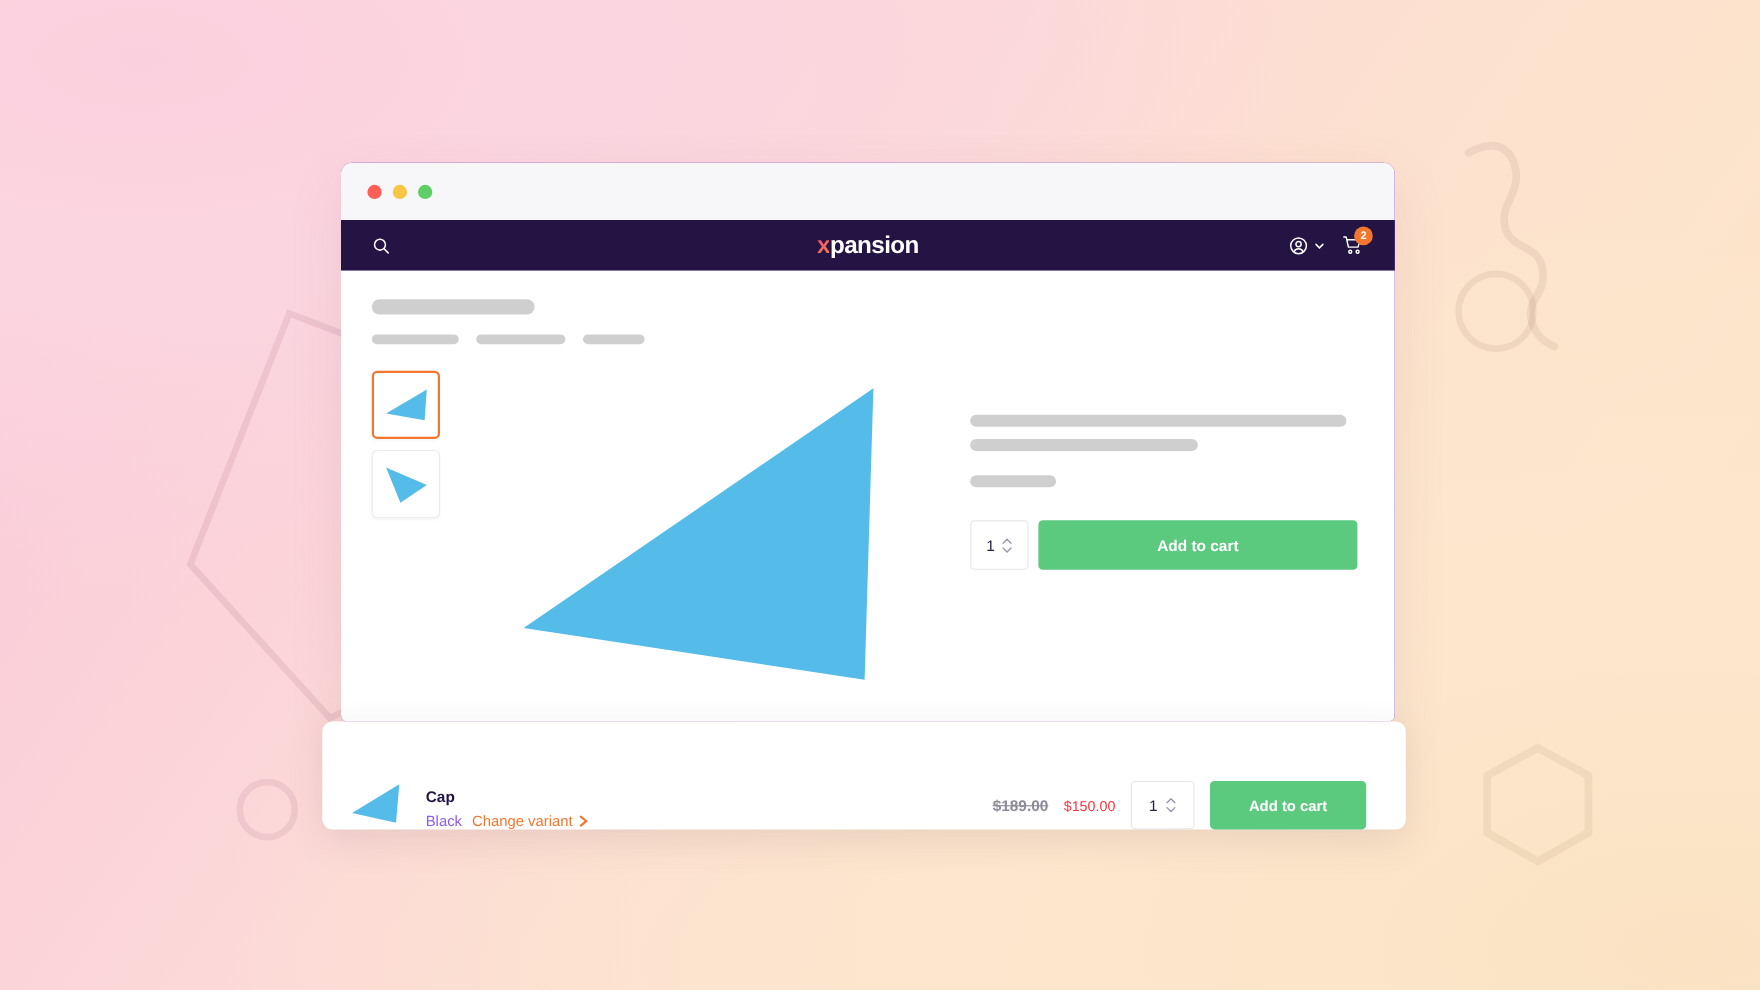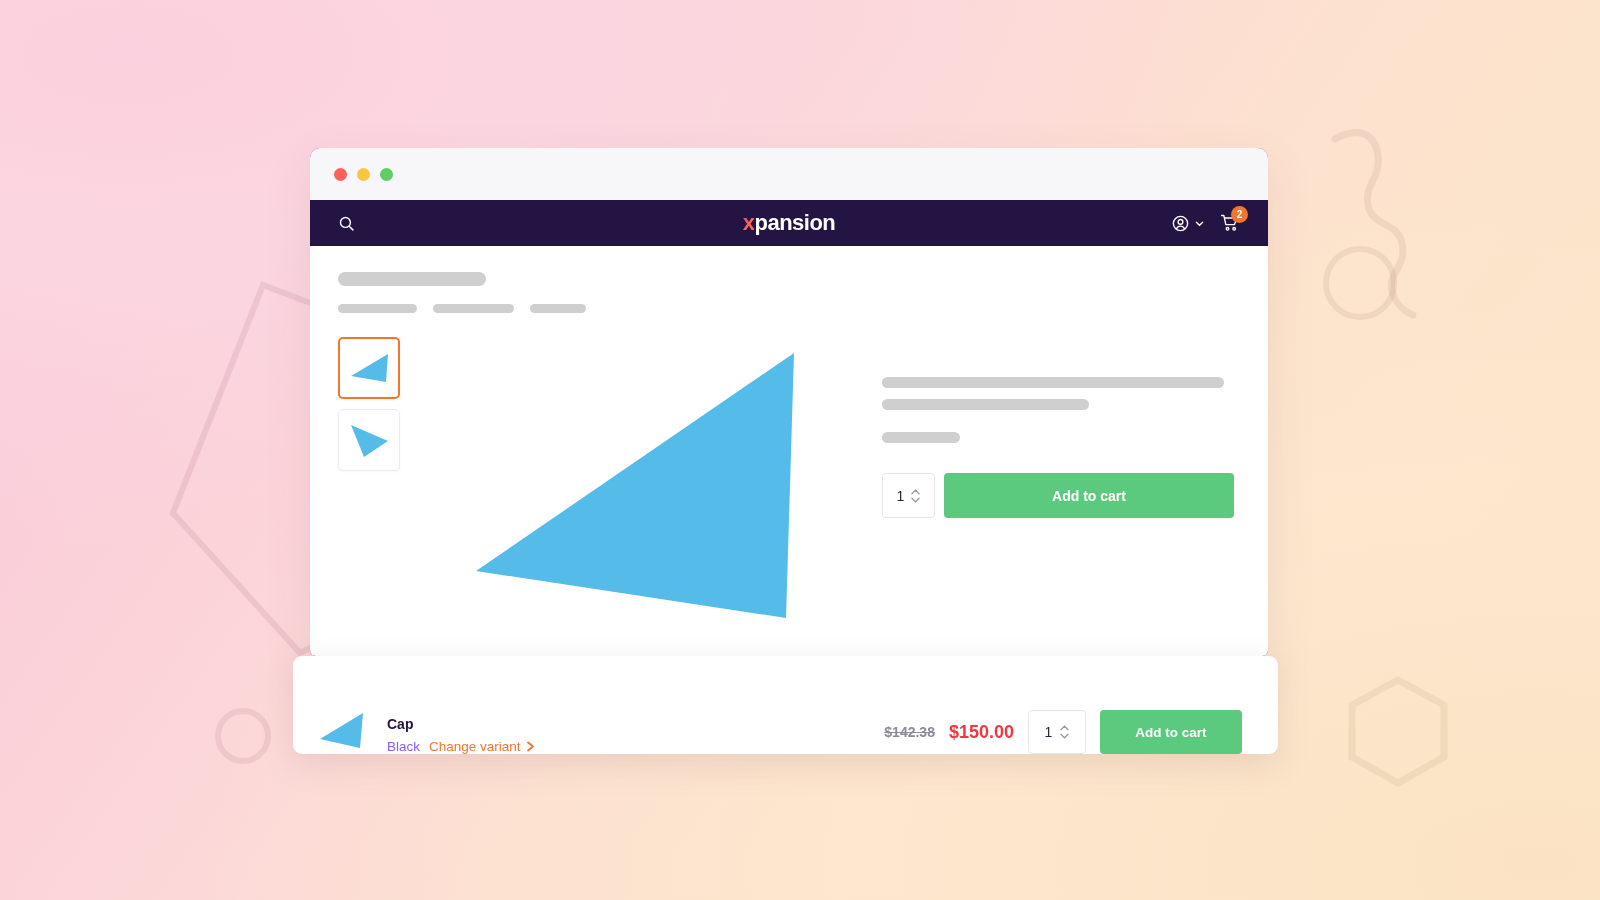--- a/index.html
+++ b/index.html
@@ -90,21 +90,21 @@
     display:flex; align-items:flex-end; padding:0 36px 0 22px; gap:18px;
   }
   .sticky-thumb { width:54px; height:46px; display:flex; align-items:center; justify-content:center; }
   .sticky-meta { display:flex; flex-direction:column; gap:7px; }
   .sticky-name { font-size:14px; font-weight:700; color:#231443; }
   .sticky-sub { display:flex; align-items:center; gap:9px; font-size:13.5px; }
   .variant { color:#8b5cf6; }
   .change { color:#f2762e; font-weight:400; cursor:pointer; }
   .sticky-right { margin-left:auto; display:flex; align-items:center; gap:14px; }
   .price-old { color:#8d8a99; text-decoration:line-through; font-size:14px; font-weight:700; }
-  .price-new { color:#f0363f; font-size:18px; font-weight:700; }
+  .price-new { color:#f0363f; font-size:13px; font-weight:400; }
   .qty2 {
     width:58px; height:44px; border:1px solid #e6e6ea; border-radius:4px; background:#fff;
     display:flex; align-items:center; justify-content:center; gap:8px;
     font-size:14px; color:#2b2342;
   }
   .btn-cart2 {
     width:142px; height:44px; background:#5bc97e; color:#fff; border:none; border-radius:4px;
     font-size:13.5px; font-weight:700; cursor:pointer;
   }
 </style>
@@ -229,21 +229,21 @@
       <span class="change">
         <span>Change variant</span>
         <svg width="9" height="11" viewBox="0 0 9 11" fill="none" stroke="#f2762e" stroke-width="2" style="vertical-align:-1px;margin-left:2px">
           <path d="M2 1.5 L7 5.5 L2 9.5" stroke-linecap="round" stroke-linejoin="round"></path>
         </svg>
       </span>
     </div>
   </div>
 
   <div class="sticky-right">
-    <span class="price-old">$142.38</span>
+    <span class="price-old">$189.00</span>
     <span class="price-new">$150.00</span>
     <div class="qty2">
       <span>1</span>
       <span class="stepper">
         <svg width="9" height="6" viewBox="0 0 10 6" fill="none" stroke="#9a96ab" stroke-width="1.4">
             <path d="M1 5 L5 1 L9 5" stroke-linecap="round"></path>
           </svg>
         <svg width="9" height="6" viewBox="0 0 10 6" fill="none" stroke="#9a96ab" stroke-width="1.4">
             <path d="M1 1 L5 5 L9 1" stroke-linecap="round"></path>
           </svg>

